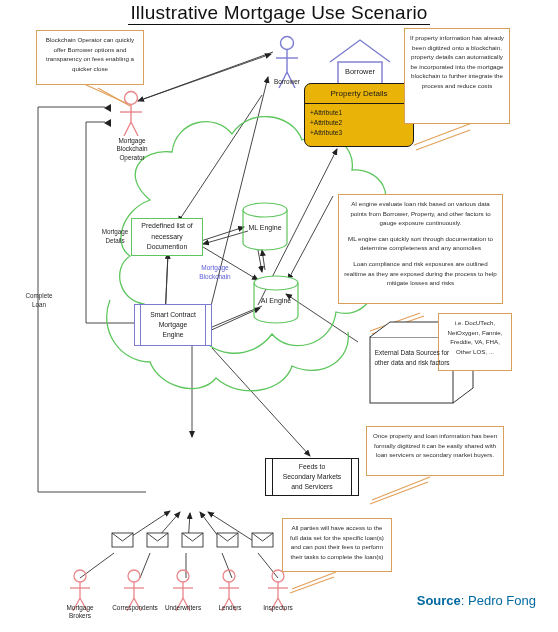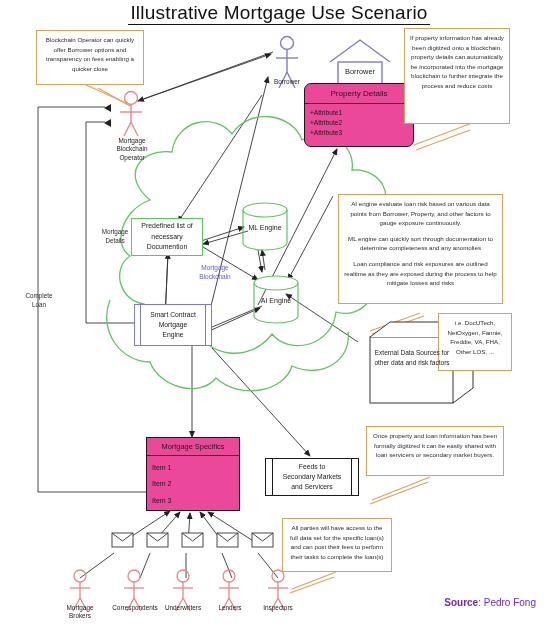--- a/index.html
+++ b/index.html
@@ -25,21 +25,21 @@
   .note{
     position:absolute;z-index:4;box-sizing:border-box;
     border:1px solid #d9a05b;background:#ffffff;
     font-size:6.2px;line-height:1.55;color:#2b2b2b;text-align:center;
     padding:4px 5px;
   }
   .note p{margin:0 0 6px 0;}
   .note p:last-child{margin-bottom:0;}
 
   
-  .classbox{background:#ec4899;border:1.4px solid #1a1a1a;}
+  .classbox{background:#eab308;border:1.4px solid #1a1a1a;}
   .classbox .cb-title{
     text-align:center;font-size:7.4px;padding:4px 2px 4px 2px;
     border-bottom:1.4px solid #1a1a1a;color:#1a1a1a;
   }
   .classbox .cb-body{padding:4px 5px;}
   .classbox .cb-body div{font-size:6.8px;line-height:1.75;color:#1a1a1a;}
 
   #property-details{border-radius:7px;}
   #property-details .cb-title{font-size:8px;padding:5px 2px;}
   #property-details .cb-body div{line-height:1.55;font-size:6.6px;}
@@ -90,21 +90,21 @@
     font-size:6.5px;line-height:1.5;color:#1a1a1a;
   }
 
   
   #property-label{position:absolute;z-index:4;font-size:7.4px;color:#1a1a1a;
                   text-align:center;width:60px;}
 
   
   #source{
     position:absolute;z-index:5;right:22px;bottom:24px;
-    font-size:10px;color:#6d28d9;
+    font-size:13px;color:#0369a1;
   }
   #source b{font-weight:700;}
 </style>
 </head>
 <body>
 
 <div id="stage">
 
   <div id="title">
     <span>Illustrative Mortgage Use Scenario</span>
@@ -334,28 +334,20 @@
 
   <div class="node classbox" id="property-details" style="left:304px;top:83px;width:110px;height:64px;">
     <div class="cb-title">Property Details</div>
     <div class="cb-body">
       <div>+Attribute1</div>
       <div>+Attribute2</div>
       <div>+Attribute3</div>
     </div>
   </div>
 
-  <div class="node classbox" id="mortgage-specifics" style="left:146px;top:437px;width:94px;height:74px;">
-    <div class="cb-title">Mortgage Specifics</div>
-    <div class="cb-body">
-      <div>Item 1</div>
-      <div>Item 2</div>
-      <div>Item 3</div>
-    </div>
-  </div>
 
   <div class="node" id="predefined-docs" style="left:131px;top:218px;width:72px;height:38px;">
     <span>Predefined list of necessary Documention</span>
   </div>
 
   <div class="node component" id="smart-contract" style="left:134px;top:304px;width:78px;height:42px;position:absolute;">
     <span class="bar bl"></span>
     <span class="bar br"></span>
     <span class="comp-label" style="white-space:pre-line;">Smart Contract
 Mortgage

